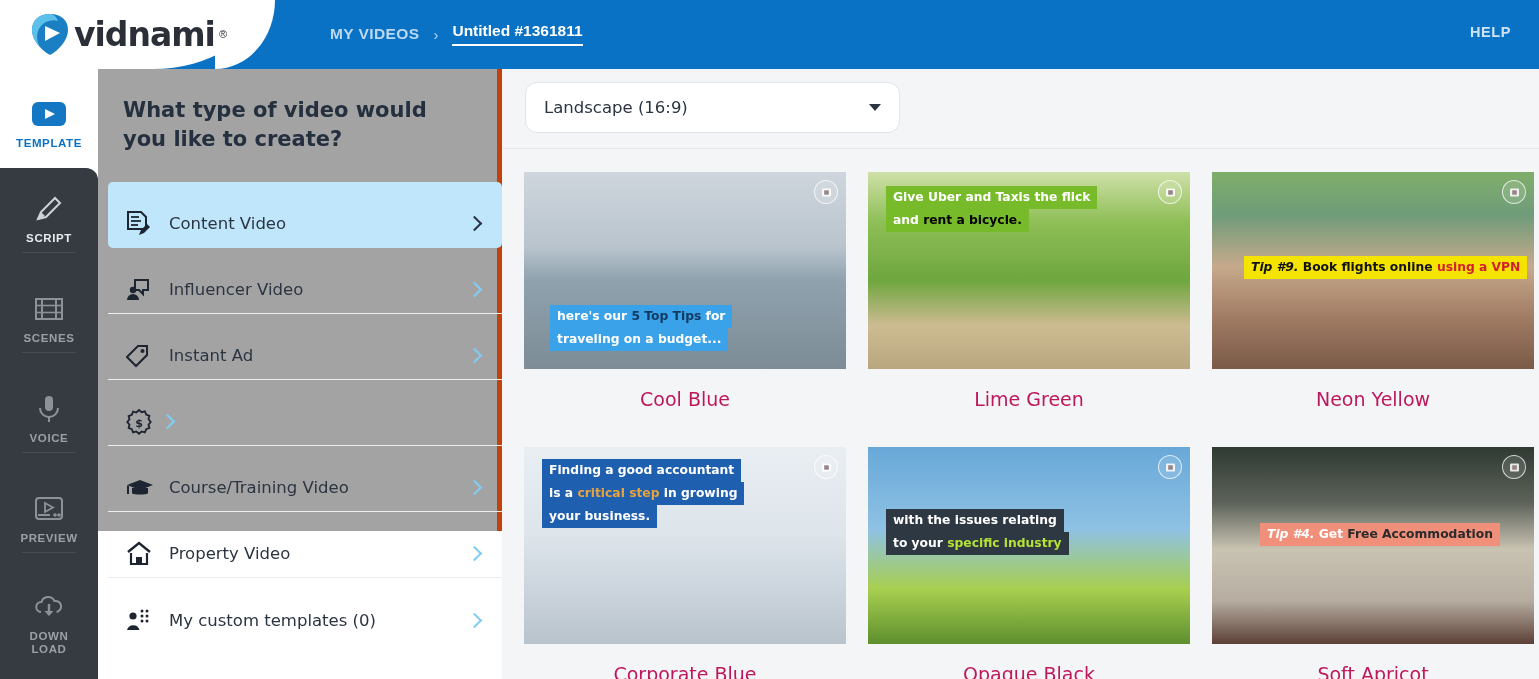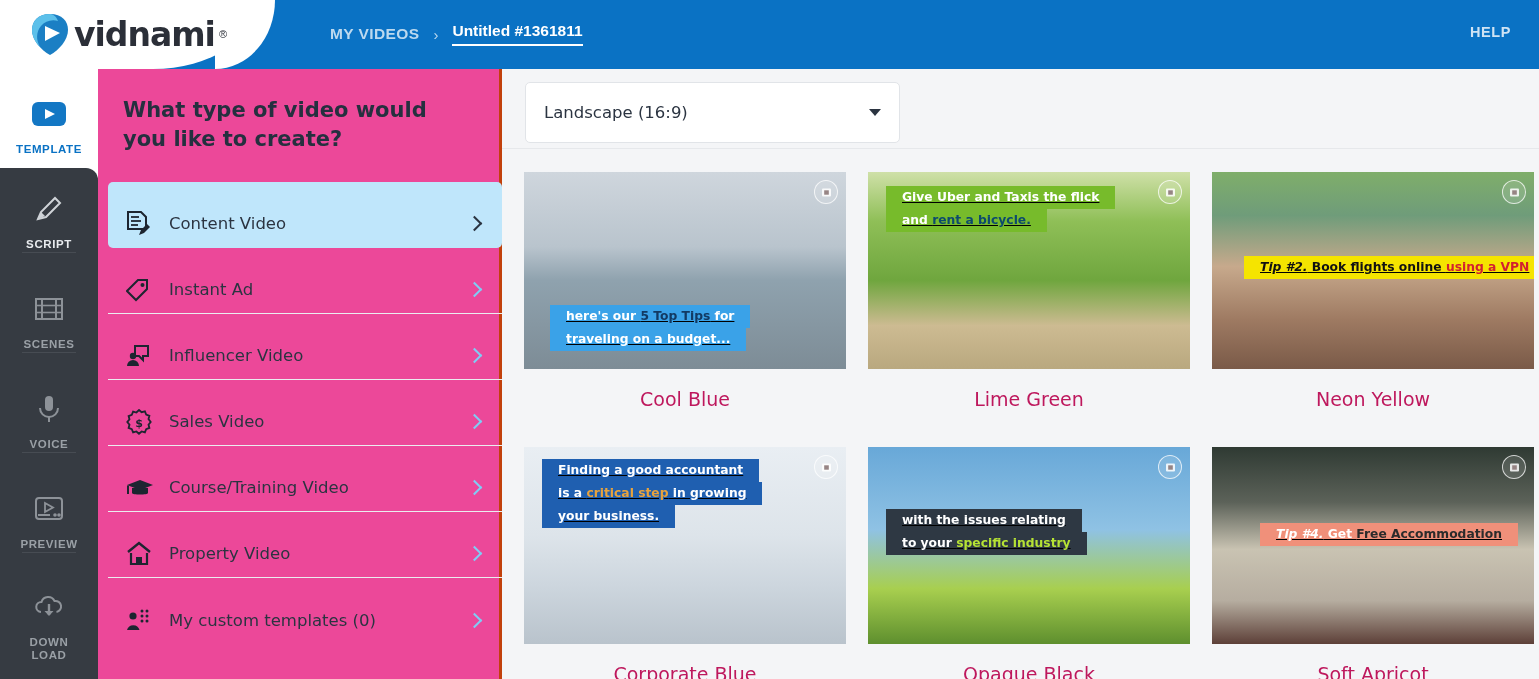--- a/index.html
+++ b/index.html
@@ -58,38 +58,38 @@
 
   
   .rail { position: absolute; left: 0; top: 69px; width: 98px; height: 610px; background:#ffffff;}
   .rail-dark {
     position: absolute; left: 0; top: 99px; width: 98px; height: 511px;
     background: #363b42; border-top-right-radius: 12px;
   }
   .rail-item {
     position: absolute; left: 0; width: 98px;
     display: flex; flex-direction: column; align-items: center;
-    gap: 13px; cursor: pointer;
+    gap: 7px; cursor: pointer;
   }
   .rail-label {
     font-size: 11.5px; font-weight: bold; letter-spacing: .6px;
     text-align: center; line-height: 13px;
   }
   .rail-ico { height: 32px; display:flex; align-items:center; justify-content:center;}
   .rail-item.active .rail-label { color: #0a72c4; }
   .rail-item.cur .rail-label { color: #e9ecef; }
   .rail-item .rail-label { color: #9aa0a6; }
   .rail-div {
     position: absolute; left: 22px; width: 54px; height: 1px; background: #474c53;
   }
 
   
   .panel {
-    position: absolute; left: 98px; top: 69px; width: 404px; height: 610px;
-    background: #ec4899; border-right: 3px solid #c2410c;
+    position: absolute; left: 98px; top: 69px; width: 404px; height: 462px;
+    background: #a3a3a3; border-right: 5px solid #c2410c;
   }
   .panel-title {
     position: absolute; left: 25px; top: 27px; width: 340px;
     font-size: 21px; font-weight: bold; color: #25303f; line-height: 29px;
     font-family: "DejaVu Sans", sans-serif;
   }
   .type-list { position: absolute; left: 10px; top: 113px; width: 394px; }
   .type-row {
     position: relative; height: 66px; display: flex; align-items: center;
     padding: 18px 14px 0 18px; cursor: pointer;
@@ -108,22 +108,22 @@
           border-bottom: 2.2px solid #7fcdf5; transform: rotate(-45deg); margin-right: 8px;}
   .type-row.selected .chev { border-color: #2b3441; }
 
   
   .main {
     position: absolute; left: 502px; top: 69px; width: 1037px; height: 610px;
     background: #f4f5f7;
   }
   .selector-bar { position: relative; height: 80px; border-bottom: 1px solid #e6e8eb; background:#f4f5f7;}
   .select-box {
-    position: absolute; left: 23px; top: 13px; width: 375px; height: 61px;
-    background: #ffffff; border: 1px solid #e1e4e8; border-radius: 5px;
+    position: absolute; left: 23px; top: 13px; width: 375px; height: 51px;
+    background: #ffffff; border: 1px solid #e1e4e8; border-radius: 12px;
     display: flex; align-items: center; padding: 0 18px; cursor: pointer;
   }
   .select-value { flex: 1; font-size: 16.5px; color: #2b3441;
     font-family: "DejaVu Sans", sans-serif; }
   .caret {
     width: 0; height: 0; border-left: 6px solid transparent;
     border-right: 6px solid transparent; border-top: 7px solid #2b3441;
   }
 
   .grid {
@@ -143,23 +143,22 @@
     display: flex; align-items: center; justify-content: center;
     background: rgba(255,255,255,.12);
   }
   .card-name {
     text-align: center; font-size: 19px; color: #be185d; margin-top: 19px;
     font-family: "DejaVu Sans", sans-serif;
   }
   .cap-stack { position: absolute; display: flex; flex-direction: column; align-items: flex-start; }
   .cap-line {
     font-size: 12.3px; font-weight: bold; line-height: 15px;
-    padding: 4px 16px; white-space: nowrap;
+    padding: 4px 7px; white-space: nowrap;
     font-family: "DejaVu Sans", sans-serif;
-    text-decoration: underline;
   }
 </style>
 </head>
 <body>
 
 <div id="app">
 
   <div class="header">
     <div class="logo-plate"></div>
     <div class="logo-wrap">
@@ -269,49 +268,48 @@
               <line x1="5" y1="14" x2="12" y2="14" stroke="#1d2530" stroke-width="1.8"></line>
               <path d="M13 24 l2 -5 l6 -6 l3 3 l-6 6 Z" fill="#1d2530"></path>
             </svg>
         </span>
         <span class="type-label">Content Video</span>
         <span class="chev"></span>
       </div>
 
       <div class="type-row">
         <span class="type-ico">
-          <svg width="24" height="24" viewBox="0 0 24 24">
-              <path d="M12 2 h9 v9 l-11 11 l-9 -9 Z" fill="none" stroke="#1d2530" stroke-width="2"></path>
-              <circle cx="16.5" cy="7" r="2" fill="#1d2530"></circle>
-            </svg>
-        </span>
-        <span class="type-label">Instant Ad</span>
-        <span class="chev"></span>
-      </div>
-
-      <div class="type-row">
-        <span class="type-ico">
           <svg width="24" height="26" viewBox="0 0 24 26">
               <path d="M9 3 h13 v10 h-5 l0 4 l-4 -4 h-4 Z" fill="none" stroke="#1d2530" stroke-width="2"></path>
               <circle cx="7" cy="13" r="3.2" fill="#1d2530"></circle>
               <path d="M1 23 a6 6 0 0 1 12 0 Z" fill="#1d2530"></path>
             </svg>
         </span>
         <span class="type-label">Influencer Video</span>
         <span class="chev"></span>
       </div>
 
       <div class="type-row">
         <span class="type-ico">
+          <svg width="24" height="24" viewBox="0 0 24 24">
+              <path d="M12 2 h9 v9 l-11 11 l-9 -9 Z" fill="none" stroke="#1d2530" stroke-width="2"></path>
+              <circle cx="16.5" cy="7" r="2" fill="#1d2530"></circle>
+            </svg>
+        </span>
+        <span class="type-label">Instant Ad</span>
+        <span class="chev"></span>
+      </div>
+
+      <div class="type-row">
+        <span class="type-ico">
           <svg width="26" height="26" viewBox="0 0 26 26">
               <path d="M13 1 l2.6 2.2 l3.3 -.9 l1.3 3.2 l3.2 1.3 l-.9 3.3 L24.7 13 l-2.2 2.6 l.9 3.3 l-3.2 1.3 l-1.3 3.2 l-3.3 -.9 L13 24.7 l-2.6 -2.2 l-3.3 .9 l-1.3 -3.2 l-3.2 -1.3 l.9 -3.3 L1.3 13 l2.2 -2.6 l-.9 -3.3 l3.2 -1.3 l1.3 -3.2 l3.3 .9 Z" fill="none" stroke="#1d2530" stroke-width="1.8"></path>
               <text x="13" y="18" font-size="11" font-weight="bold" text-anchor="middle" fill="#1d2530" font-family="DejaVu Sans">$</text>
             </svg>
         </span>
-        <span class="type-label">Sales Video</span>
         <span class="chev"></span>
       </div>
 
       <div class="type-row">
         <span class="type-ico">
           <svg width="28" height="22" viewBox="0 0 28 22">
               <path d="M14 3 L27 8 L14 13 L1 8 Z" fill="#1d2530"></path>
               <path d="M6 11 v5 c0 2 16 2 16 0 v-5" fill="#1d2530"></path>
               <line x1="2" y1="8.4" x2="2" y2="17" stroke="#1d2530" stroke-width="2"></line>
             </svg>
@@ -377,35 +375,35 @@
         <div class="card">
           <div class="thumb" style="background: linear-gradient(rgb(207, 224, 168) 0%, rgb(143, 191, 87) 25%, rgb(111, 166, 62) 55%, rgb(205, 187, 146) 78%, rgb(185, 168, 127) 100%), radial-gradient(circle at 18% 40%, rgb(78, 127, 40) 0px, rgb(78, 127, 40) 22%, transparent 23%), radial-gradient(circle at 84% 38%, rgb(92, 143, 46) 0px, rgb(92, 143, 46) 24%, transparent 25%); background-blend-mode: normal;">
             <div class="thumb-badge">
               <svg width="13" height="13" viewBox="0 0 13 13">
                 <rect x="2" y="2.5" width="9" height="8" rx="1" fill="rgba(255,255,255,.85)"></rect>
                 <rect x="4.2" y="4.3" width="4.6" height="4.4" fill="rgba(140,120,120,.9)"></rect>
               </svg>
             </div>
             <div class="cap-stack" style="left: 18px; top: 14px;">
               <div class="cap-line" style="background: rgb(119, 187, 43);"><span style="color: rgb(255, 255, 255);">Give Uber and Taxis the flick</span></div>
-              <div class="cap-line" style="background: rgb(119, 187, 43);"><span style="color: rgb(255, 255, 255);">and </span><span style="color: #0c4a6e;">rent a bicycle.</span></div>
+              <div class="cap-line" style="background: rgb(119, 187, 43);"><span style="color: rgb(255, 255, 255);">and </span><span style="color: #000000;">rent a bicycle.</span></div>
             </div>
           </div>
           <div class="card-name">Lime Green</div>
         </div>
         <div class="card">
           <div class="thumb" style="background: linear-gradient(rgb(127, 174, 106) 0%, rgb(111, 156, 122) 22%, rgb(199, 169, 140) 48%, rgb(158, 122, 98) 75%, rgb(122, 90, 72) 100%), radial-gradient(circle at 52% 30%, rgb(217, 184, 150) 0px, rgb(217, 184, 150) 12%, transparent 13%), radial-gradient(circle at 50% 72%, rgb(207, 210, 214) 0px, rgb(207, 210, 214) 22%, transparent 23%); background-blend-mode: normal;">
             <div class="thumb-badge">
               <svg width="13" height="13" viewBox="0 0 13 13">
                 <rect x="2" y="2.5" width="9" height="8" rx="1" fill="rgba(255,255,255,.85)"></rect>
                 <rect x="4.2" y="4.3" width="4.6" height="4.4" fill="rgba(140,120,120,.9)"></rect>
               </svg>
             </div>
             <div class="cap-stack" style="left: 32px; top: 84px;">
-              <div class="cap-line" style="background: rgb(245, 228, 0);"><span style="color: rgb(17, 17, 17); font-style: italic;">Tip #2.</span><span style="color: rgb(17, 17, 17);"> Book flights online </span><span style="color: rgb(210, 32, 48);">using a VPN</span></div>
+              <div class="cap-line" style="background: rgb(245, 228, 0);"><span style="color: rgb(17, 17, 17); font-style: italic;">Tip #9.</span><span style="color: rgb(17, 17, 17);"> Book flights online </span><span style="color: rgb(210, 32, 48);">using a VPN</span></div>
             </div>
           </div>
           <div class="card-name">Neon Yellow</div>
         </div>
         <div class="card">
           <div class="thumb" style="background: linear-gradient(rgb(233, 238, 243) 0%, rgb(221, 228, 234) 45%, rgb(205, 214, 222) 70%, rgb(185, 195, 204) 100%), radial-gradient(circle at 74% 40%, rgb(159, 180, 198) 0px, rgb(159, 180, 198) 18%, transparent 19%), radial-gradient(circle at 32% 78%, rgb(170, 180, 190) 0px, rgb(170, 180, 190) 16%, transparent 17%); background-blend-mode: normal;">
             <div class="thumb-badge">
               <svg width="13" height="13" viewBox="0 0 13 13">
                 <rect x="2" y="2.5" width="9" height="8" rx="1" fill="rgba(255,255,255,.85)"></rect>
                 <rect x="4.2" y="4.3" width="4.6" height="4.4" fill="rgba(140,120,120,.9)"></rect>

